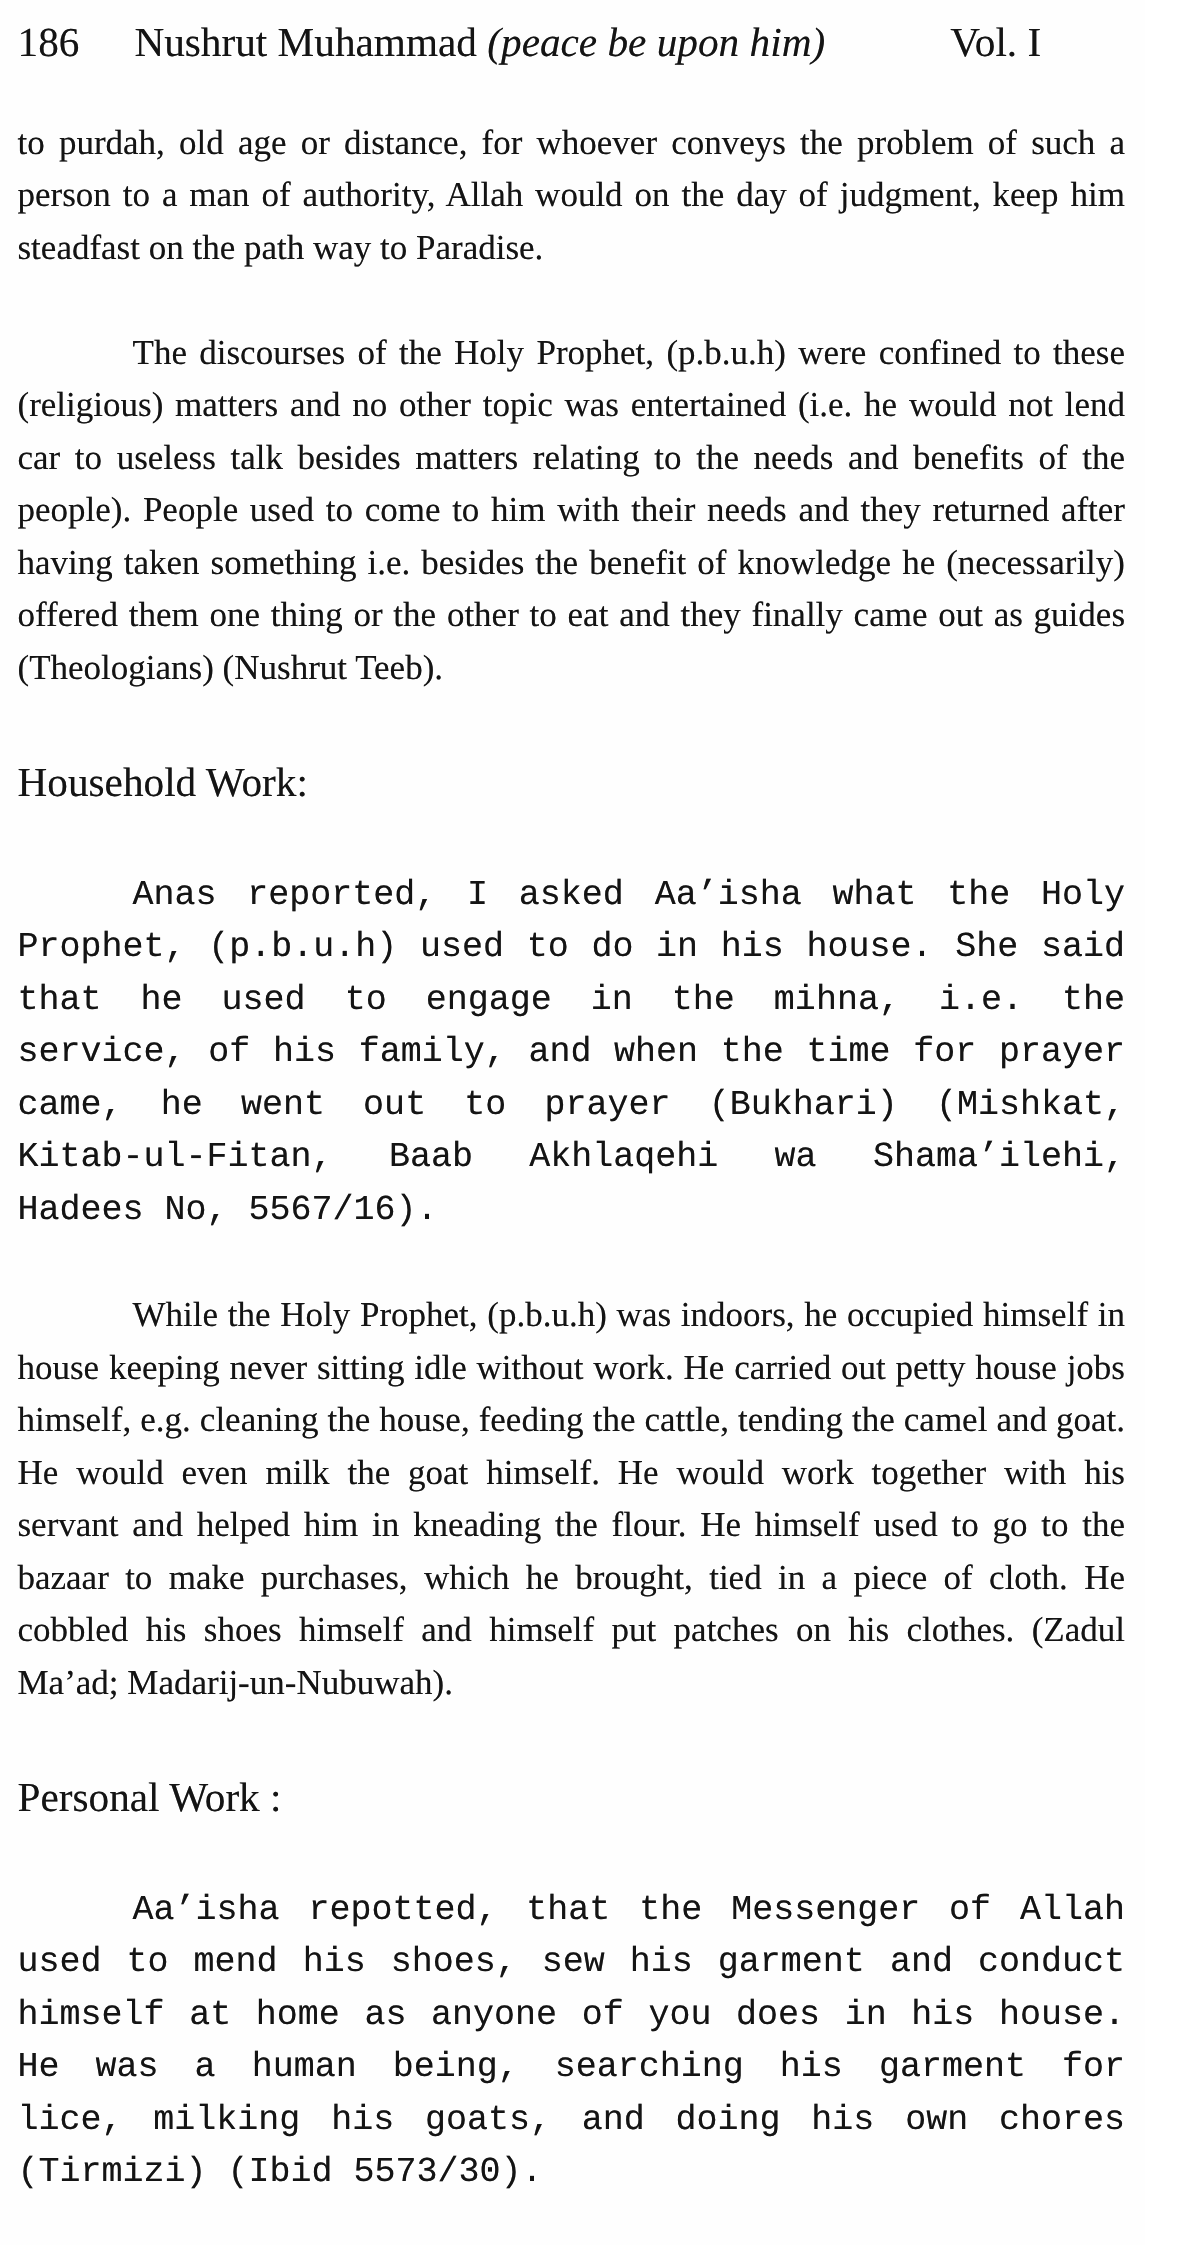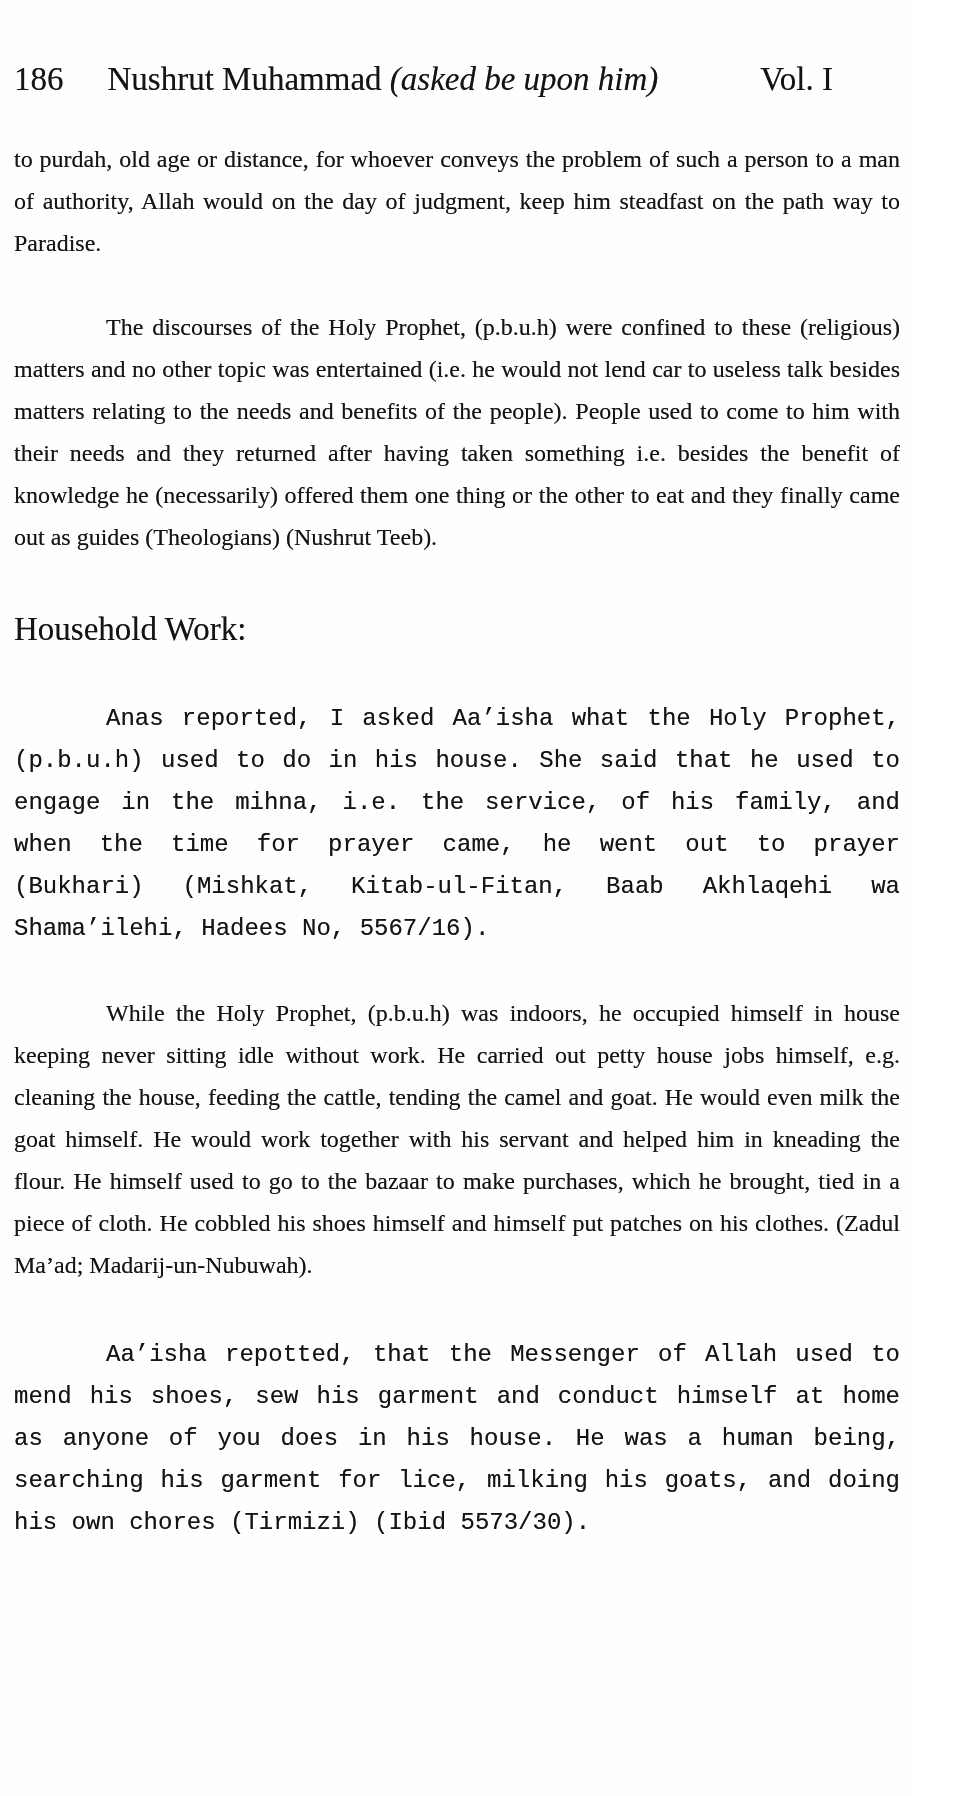--- a/index.html
+++ b/index.html
@@ -33,24 +33,23 @@
   .running-title {
     flex: 1 1 auto;
     margin-left: 44px;
   }
   .running-title .italic {
     font-style: italic;
   }
   .volume-label {
     flex: 0 0 auto;
     margin-right: 67px;
-    margin-top: 44px;
   }
   .body-text p {
-    font-size: 24px;
+    font-size: 28px;
     line-height: 42px;
     text-align: justify;
     margin: 42px 0 0 0;
   }
   .body-text p.first-para {
     margin-top: 38px;
   }
   .body-text p.indent {
     text-indent: 92px;
   }
@@ -65,34 +64,35 @@
     margin: 50px 0 0 0;
   }
 </style>
 </head>
 <body>
 
 <div class="page">
 
   <div class="running-header">
     <span class="page-number">186</span>
-    <span class="running-title"><span>Nushrut Muhammad </span><span class="italic">(asked be upon him)</span></span>
+    <span class="running-title"><span>Nushrut Muhammad </span><span class="italic">(peace be upon him)</span></span>
     <span class="volume-label">Vol. I</span>
   </div>
 
   <div class="body-text">
 
     <p class="first-para">to purdah, old age or distance, for whoever conveys the problem of such a person to a man of authority, Allah would on the day of judgment, keep him steadfast on the path way to Paradise.</p>
 
     <p class="indent">The discourses of the Holy Prophet, (p.b.u.h) were confined to these (religious) matters and no other topic was entertained (i.e. he would not lend car to useless talk besides matters relating to the needs and benefits of the people). People used to come to him with their needs and they returned after having taken something i.e. besides the benefit of knowledge he (necessarily) offered them one thing or the other to eat and they finally came out as guides (Theologians) (Nushrut Teeb).</p>
 
     <h2 class="section-heading">Household Work:</h2>
 
     <p class="indent after-heading">Anas reported, I asked Aa’isha what the Holy Prophet, (p.b.u.h) used to do in his house. She said that he used to engage in the mihna, i.e. the service, of his family, and when the time for prayer came, he went out to prayer (Bukhari) (Mishkat, Kitab-ul-Fitan, Baab Akhlaqehi wa Shama’ilehi, Hadees No, 5567/16).</p>
 
     <p class="indent">While the Holy Prophet, (p.b.u.h) was indoors, he occupied himself in house keeping never sitting idle without work. He carried out petty house jobs himself, e.g. cleaning the house, feeding the cattle, tending the camel and goat. He would even milk the goat himself. He would work together with his servant and helped him in kneading the flour. He himself used to go to the bazaar to make purchases, which he brought, tied in a piece of cloth. He cobbled his shoes himself and himself put patches on his clothes. (Zadul Ma’ad; Madarij-un-Nubuwah).</p>
 
+    <h2 class="section-heading">Personal Work :</h2>
 
     <p class="indent after-heading">Aa’isha repotted, that the Messenger of Allah used to mend his shoes, sew his garment and conduct himself at home as anyone of you does in his house. He was a human being, searching his garment for lice, milking his goats, and doing his own chores (Tirmizi) (Ibid 5573/30).</p>
 
   </div>
 
 </div>
 
 </body></html>

